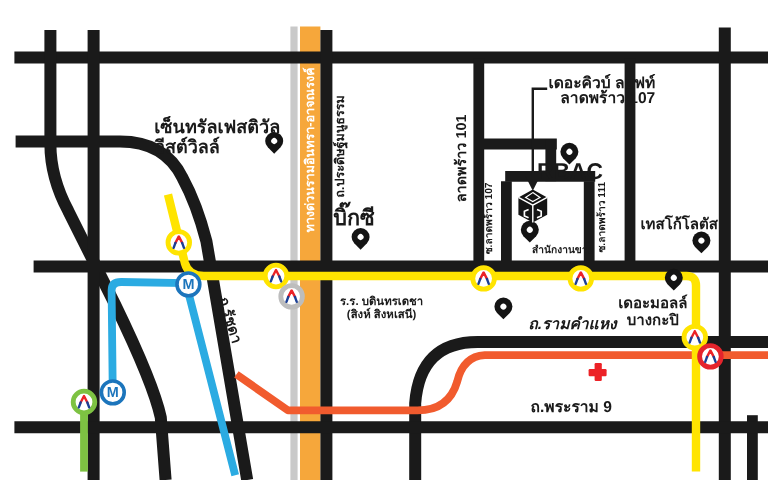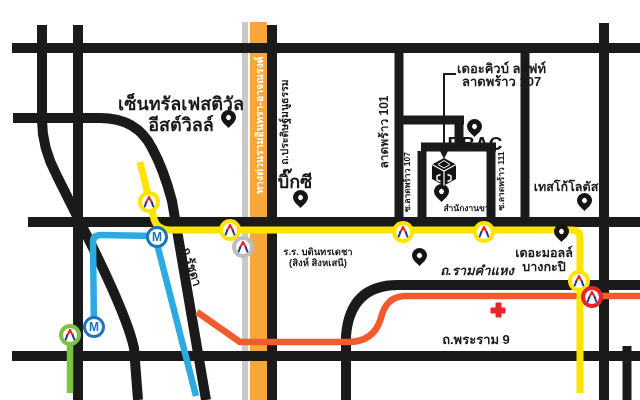--- a/index.html
+++ b/index.html
@@ -20,21 +20,21 @@
   .mst{position:absolute;box-sizing:border-box;width:22px;height:22px;border-radius:50%;
       background:#fff;border:3px solid #1C75BC;display:flex;align-items:center;
       justify-content:center;transform:translate(-50%,-50%);
       font-size:12px;font-weight:800;color:#1C75BC;}
   .cross{position:absolute;width:15px;height:15px;transform:translate(-50%,-50%);}
   .cross::before{content:"";position:absolute;left:4.5px;top:0;width:6px;height:15px;
       background:#EC2227;border-radius:1px;}
   .cross::after{content:"";position:absolute;left:0;top:4.5px;width:15px;height:6px;
       background:#EC2227;border-radius:1px;}
   .cube{position:absolute;}
-  .callout{position:absolute;font-weight:800;text-align:center;white-space:nowrap;
+  .callout{position:absolute;font-weight:800;text-align:right;white-space:nowrap;
       font-size:13px;line-height:1.0;}
 </style>
 </head>
 <body>
 
 <div id="map">
 
   <svg id="roads" width="640" height="400" viewBox="0 0 640 400">
 
     <line x1="245" y1="22" x2="245" y2="400" stroke="#C9C9C9" stroke-width="6"></line>
@@ -138,21 +138,21 @@
     <svg width="26" height="28" viewBox="0 0 26 28">
       <polygon points="13,0 25,6.5 25,21 13,27.5 1,21 1,6.5" fill="#141414"></polygon>
       <path d="M1,6.5 L13,13 L25,6.5 M13,13 V27.5" stroke="#fff" stroke-width="1.2" fill="none"></path>
       <polygon points="13,2.5 19,6.5 13,10 7,6.5" fill="none" stroke="#fff" stroke-width="1"></polygon>
       <path d="M9.5,16.5 L6,18 L6,22 L9.5,23.5" stroke="#fff" stroke-width="1.4" fill="none"></path>
       <path d="M16.5,16.5 L20,18 L20,22 L16.5,23.5" stroke="#fff" stroke-width="1.4" fill="none"></path>
     </svg>
   </div>
 
 
-  <div class="lbl" style="left:181px;top:115px;font-size:18px;text-align:center;">
+  <div class="lbl" style="left:181px;top:115px;font-size:15px;text-align:left;">
     <div>เซ็นทรัลเฟสติวัล</div>
     <div>อีสต์วิลล์</div>
   </div>
 
   <div class="lbl rot white" style="left:259px;top:125px;font-size:10.5px;">ทางด่วนรามอินทรา-อาจณรงค์</div>
 
   <div class="lbl rot" style="left:284px;top:122px;font-size:10.5px;">ถ.ประดิษฐ์มนูธรรม</div>
 
   <div class="lbl" style="left:295px;top:182px;font-size:18px;">บิ๊กซี</div>
 

